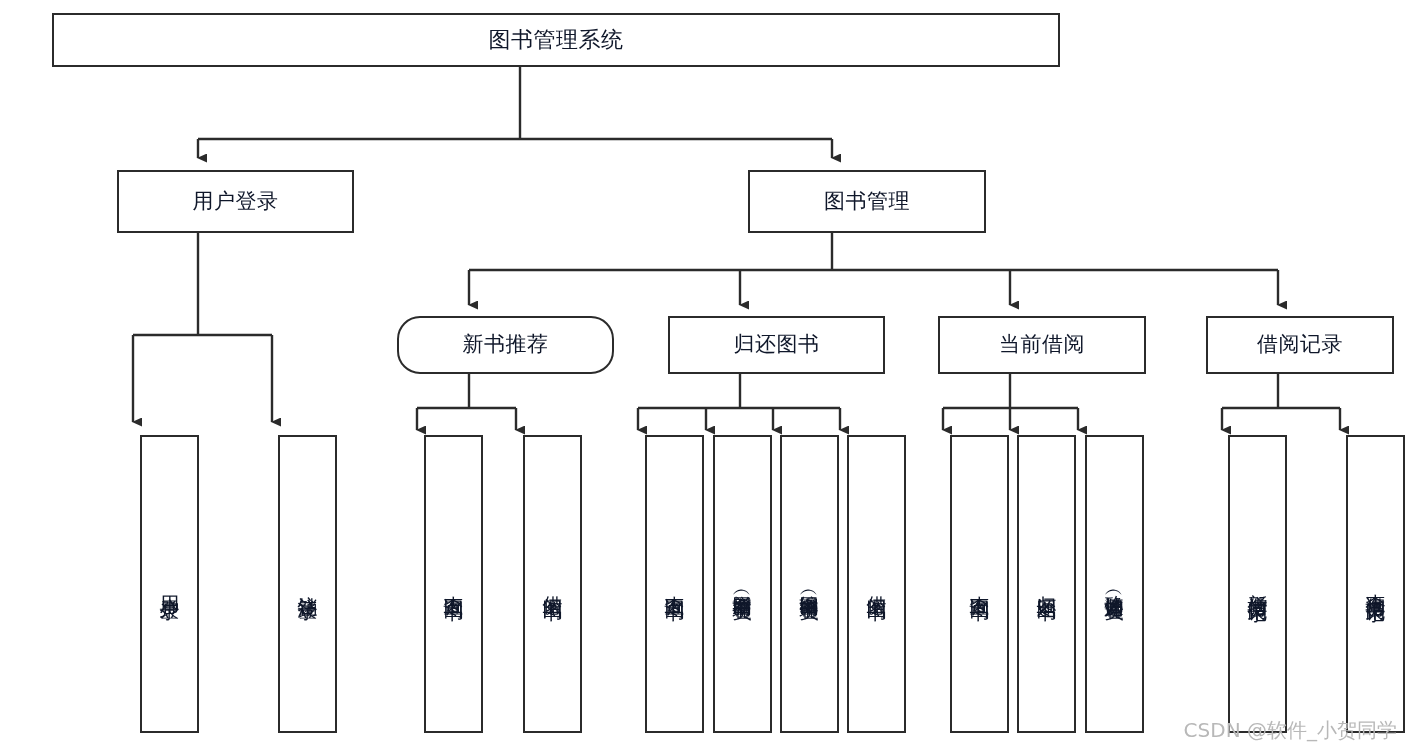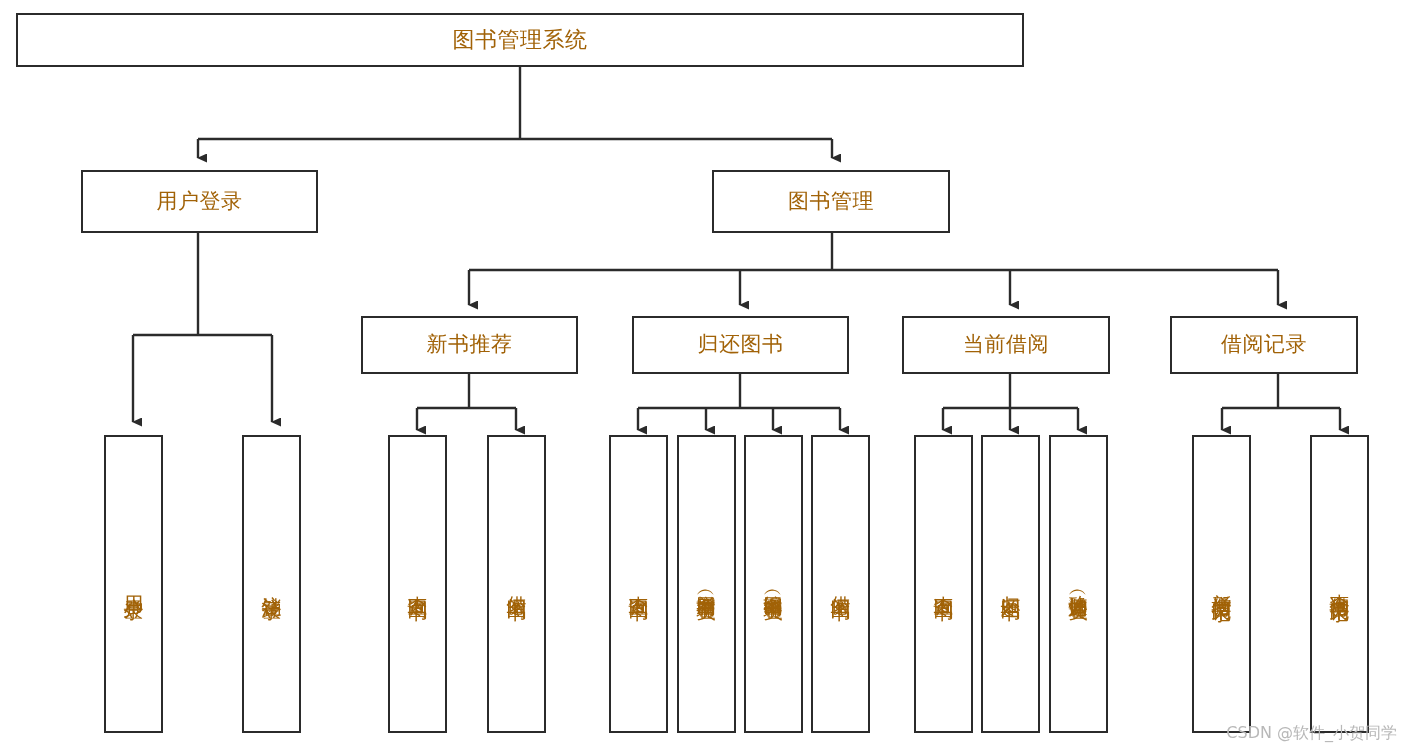--- a/index.html
+++ b/index.html
@@ -27,21 +27,22 @@
     pointer-events: none;
   }
   .node {
     position: absolute;
     box-sizing: border-box;
     border: 2px solid #2b2b2b;
     background: #ffffff;
     display: flex;
     align-items: center;
     justify-content: center;
-    color: #a16207;
+    color: #0f172a;
+    margin-left: 36px;
   }
   .node .label {
     display: block;
     text-align: center;
     line-height: 1.12;
     letter-spacing: 0.5px;
   }
   
   .node.h .label {
     font-size: 21px;
@@ -65,21 +66,21 @@
   }
   .node.v.tight .label {
     font-size: 19px;
     letter-spacing: 1px;
     line-height: 1.2;
   }
   #watermark {
     position: absolute;
     right: 8px;
     bottom: 3px;
-    font-size: 16px;
+    font-size: 20px;
     color: #b8b8b8;
     white-space: nowrap;
     font-family: "DejaVu Sans", "Liberation Sans", sans-serif;
     margin-left: 40px;
   }
 </style>
 </head>
 <body>
 
 <div id="diagram-canvas">
@@ -138,21 +139,21 @@
     <span class="label">图书管理系统</span>
   </div>
 
   <div class="node h" style="left:81px; top:170px; width:237px; height:63px;">
     <span class="label">用户登录</span>
   </div>
   <div class="node h" style="left:712px; top:170px; width:238px; height:63px;font-family:Liberation Serif, serif;">
     <span class="label">图书管理</span>
   </div>
 
-  <div class="node h" style="left:361px; top:316px; width:217px; height:58px;">
+  <div class="node h" style="left:361px; top:316px; width:217px; height:58px;border-radius:23px;">
     <span class="label">新书推荐</span>
   </div>
   <div class="node h" style="left:632px; top:316px; width:217px; height:58px;">
     <span class="label">归还图书</span>
   </div>
   <div class="node h" style="left:902px; top:316px; width:208px; height:58px;">
     <span class="label">当前借阅</span>
   </div>
   <div class="node h" style="left:1170px; top:316px; width:188px; height:58px;">
     <span class="label">借阅记录</span>

